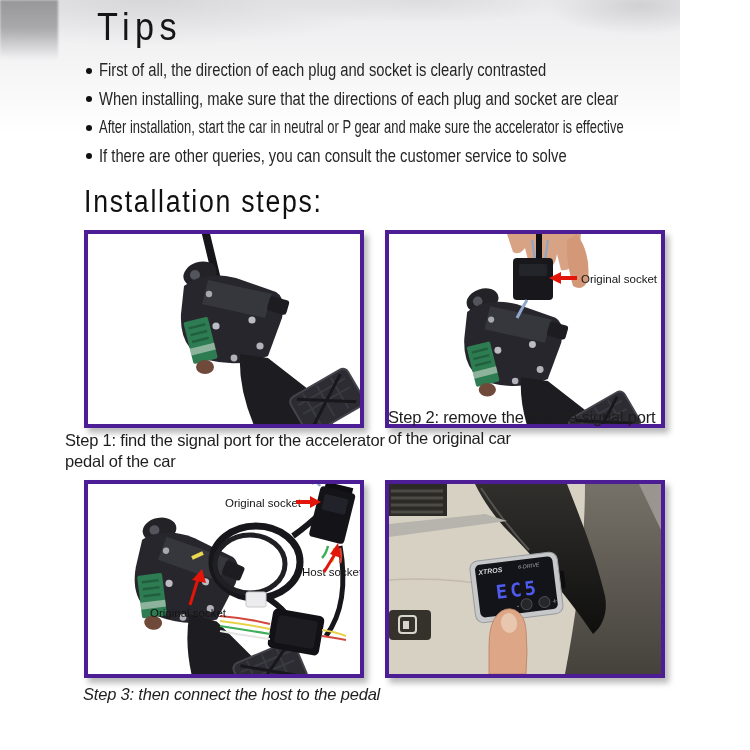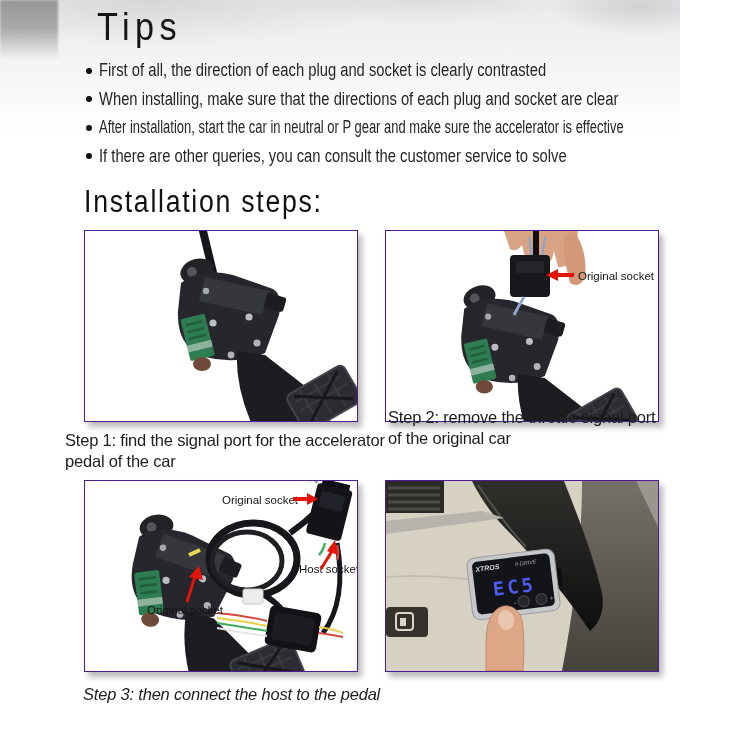--- a/index.html
+++ b/index.html
@@ -18,21 +18,21 @@
   .tips-title{position:absolute;left:97px;top:6px;margin:0;font-size:38px;font-weight:400;
     letter-spacing:6px;color:#151515;transform:scaleX(0.9);transform-origin:left center;}
   .tips-list{position:absolute;left:86px;top:60px;margin:0;padding:0;list-style:none;}
   .tips-list li{display:flex;align-items:center;height:21px;margin-bottom:7.5px;}
   .dot{width:6px;height:6px;border-radius:50%;background:#101010;margin-right:7px;flex:0 0 auto;}
   .tip-text{font-size:18px;color:#262626;white-space:nowrap;transform:scaleX(0.82);
     transform-origin:left center;}
   .tips-list li:nth-child(3) .tip-text{transform:scaleX(0.72);}
   .install-title{position:absolute;left:84px;top:184px;margin:0;font-size:31px;font-weight:400;
     letter-spacing:2px;color:#101010;transform:scaleX(0.86);transform-origin:left center;}
-  .frame{position:absolute;width:272px;height:190px;border:1px solid #4c1d95;background:#fff;
+  .frame{position:absolute;width:272px;height:190px;border:4px solid #4c1d95;background:#fff;
     box-shadow:4px 5px 6px rgba(0,0,0,.28);margin:0;}
   .f1{left:84px;top:230px;} .f2{left:385px;top:230px;}
   .f3{left:84px;top:480px;} .f4{left:385px;top:480px;}
   .frame svg{display:block;width:272px;height:190px;}
   .cap{position:absolute;margin:0;font-size:16.5px;line-height:20.5px;letter-spacing:-0.2px;
     color:#1e1e1e;white-space:pre-line;}
   .c1{left:65px;top:430px;width:320px;}
   .c2{left:388px;top:407px;width:335px;}
   .c3{left:83px;top:684px;width:320px;font-style:italic;}
   .c4{left:388px;top:680px;width:345px;}

